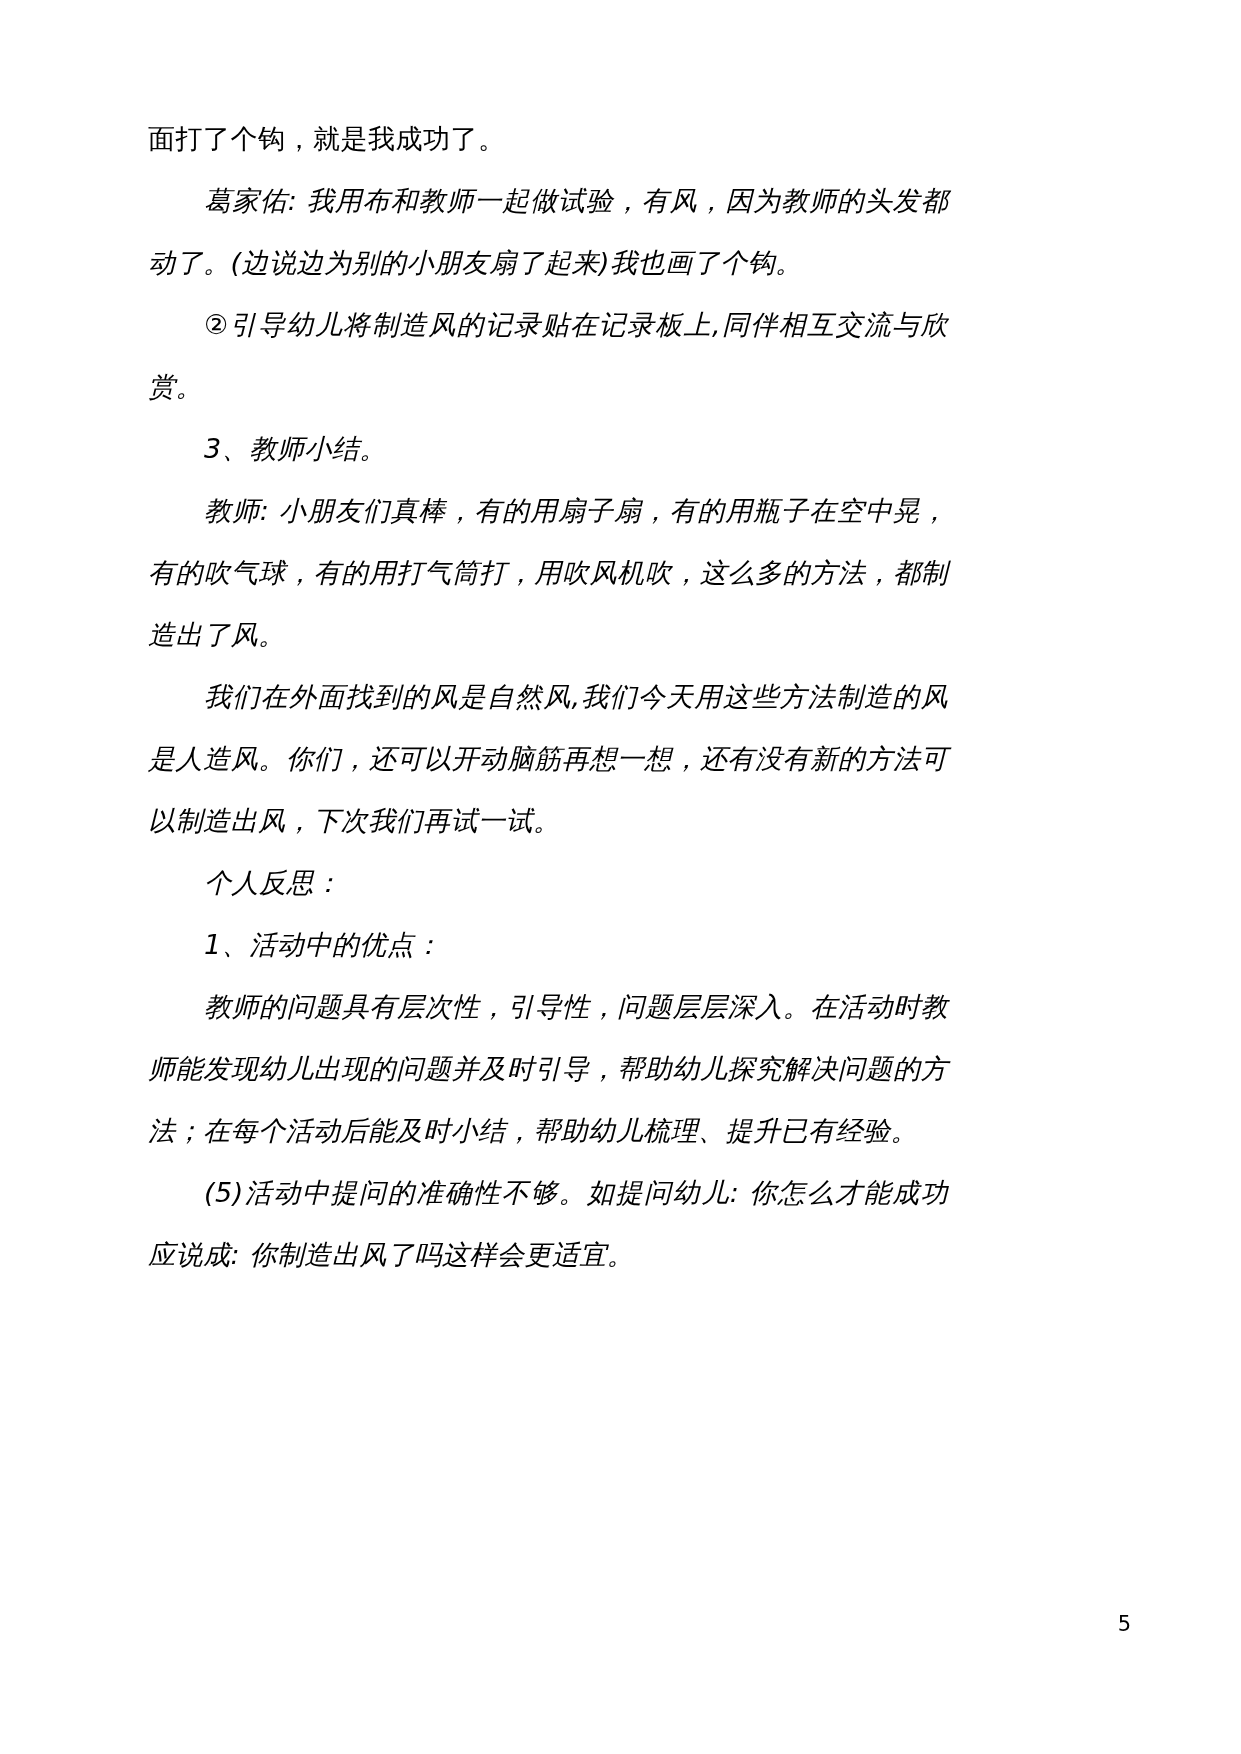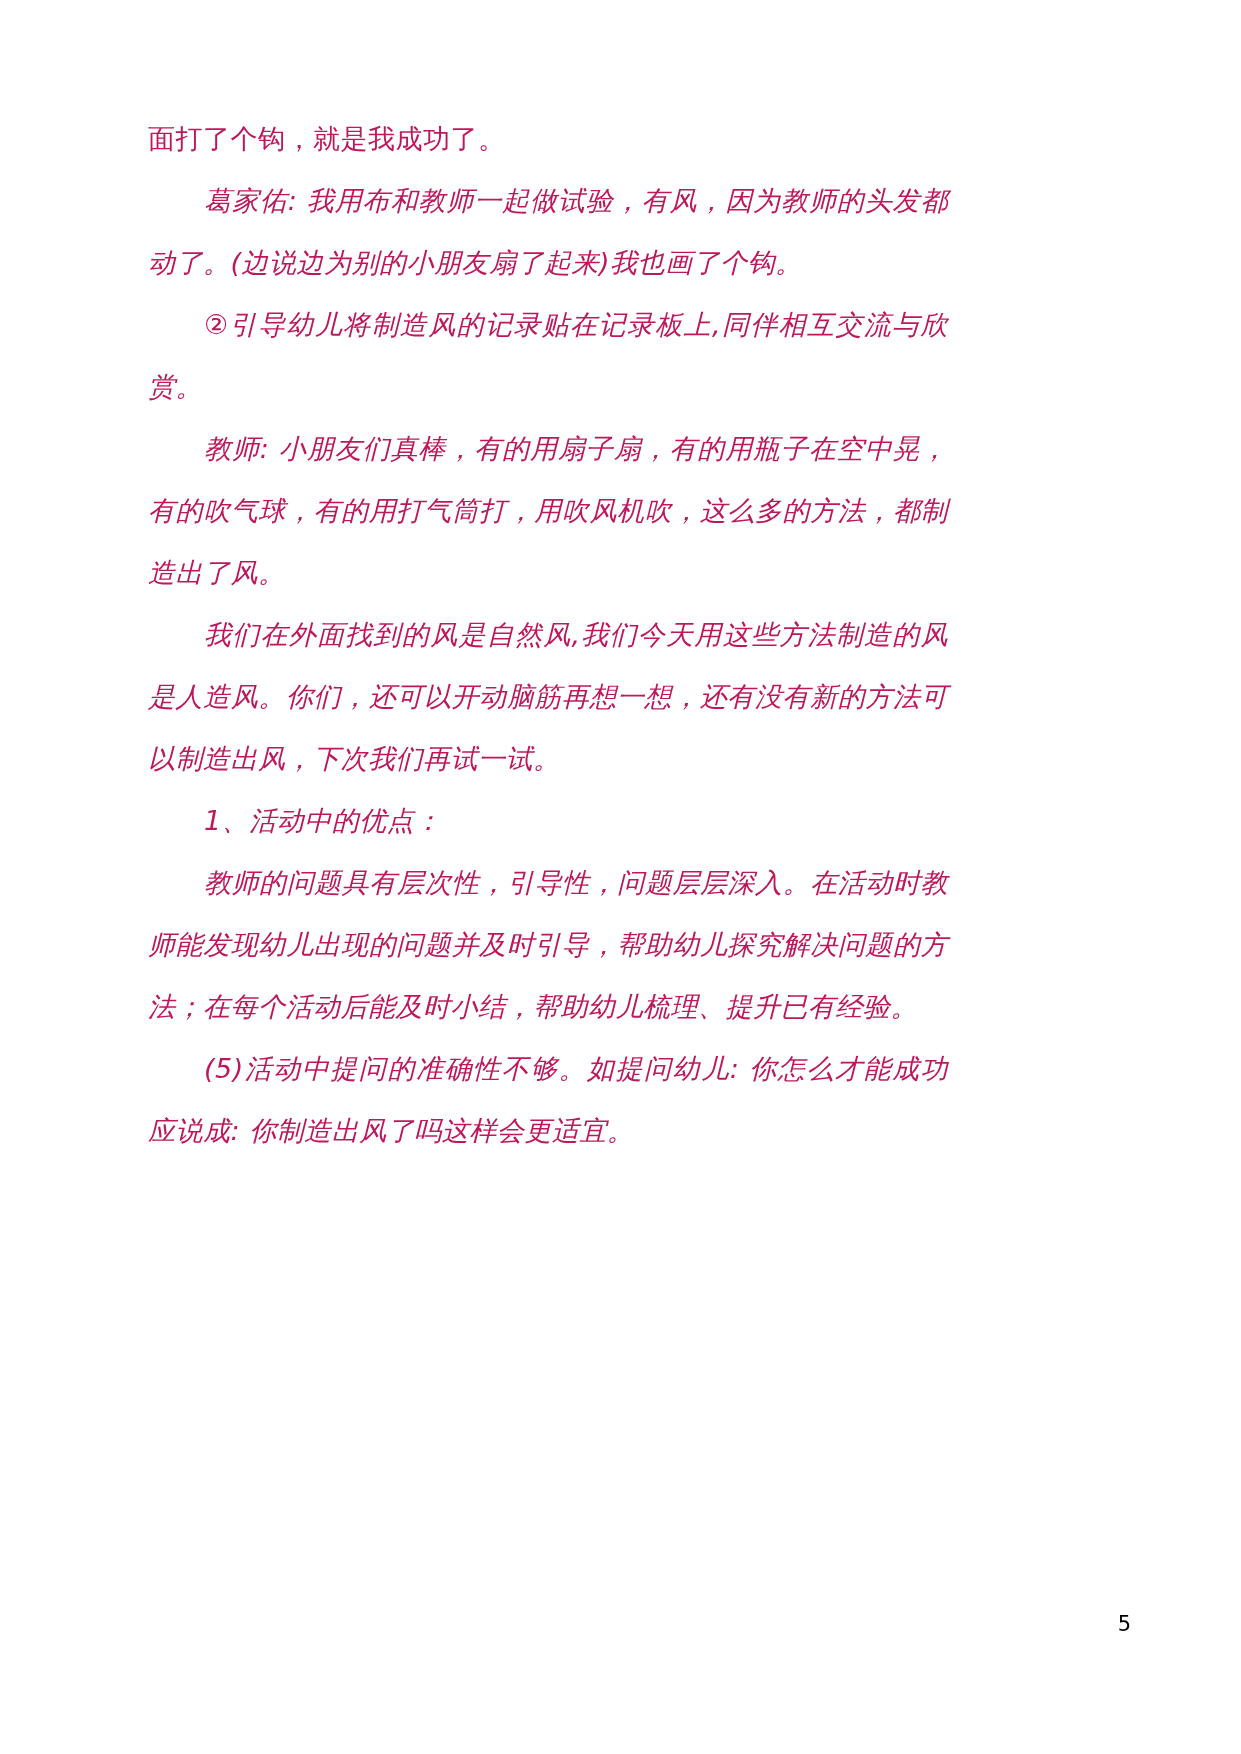--- a/index.html
+++ b/index.html
@@ -20,21 +20,21 @@
   }
   .content {
     position: absolute;
     left: 148px;
     top: 108px;
     width: 800px;
   }
   .para {
     font-size: 27px;
     line-height: 62px;
-    color: #be185d;
+    color: #000000;
     text-align: justify;
     text-justify: inter-ideograph;
     margin: 0 0 0 0;
     letter-spacing: 0.5px;
     word-break: break-all;
   }
   .indent {
     text-indent: 56px;
     font-style: italic;
   }
@@ -48,20 +48,22 @@
   }
 </style>
 </head>
 <body>
 
 <div class="page">
   <div class="content">
     <p class="para">面打了个钩，就是我成功了。</p>
     <p class="para indent">葛家佑: 我用布和教师一起做试验，有风，因为教师的头发都动了。(边说边为别的小朋友扇了起来)我也画了个钩。</p>
     <p class="para indent">②引导幼儿将制造风的记录贴在记录板上,同伴相互交流与欣赏。</p>
+    <p class="para indent">3、教师小结。</p>
     <p class="para indent">教师: 小朋友们真棒，有的用扇子扇，有的用瓶子在空中晃，有的吹气球，有的用打气筒打，用吹风机吹，这么多的方法，都制造出了风。</p>
     <p class="para indent">我们在外面找到的风是自然风,我们今天用这些方法制造的风是人造风。你们，还可以开动脑筋再想一想，还有没有新的方法可以制造出风，下次我们再试一试。</p>
+    <p class="para indent">个人反思：</p>
     <p class="para indent">1、活动中的优点：</p>
     <p class="para indent">教师的问题具有层次性，引导性，问题层层深入。在活动时教师能发现幼儿出现的问题并及时引导，帮助幼儿探究解决问题的方法；在每个活动后能及时小结，帮助幼儿梳理、提升已有经验。</p>
     <p class="para indent">(5)活动中提问的准确性不够。如提问幼儿: 你怎么才能成功应说成: 你制造出风了吗这样会更适宜。</p>
   </div>
   <div class="page-number">5</div>
 </div>
 
 </body></html>

